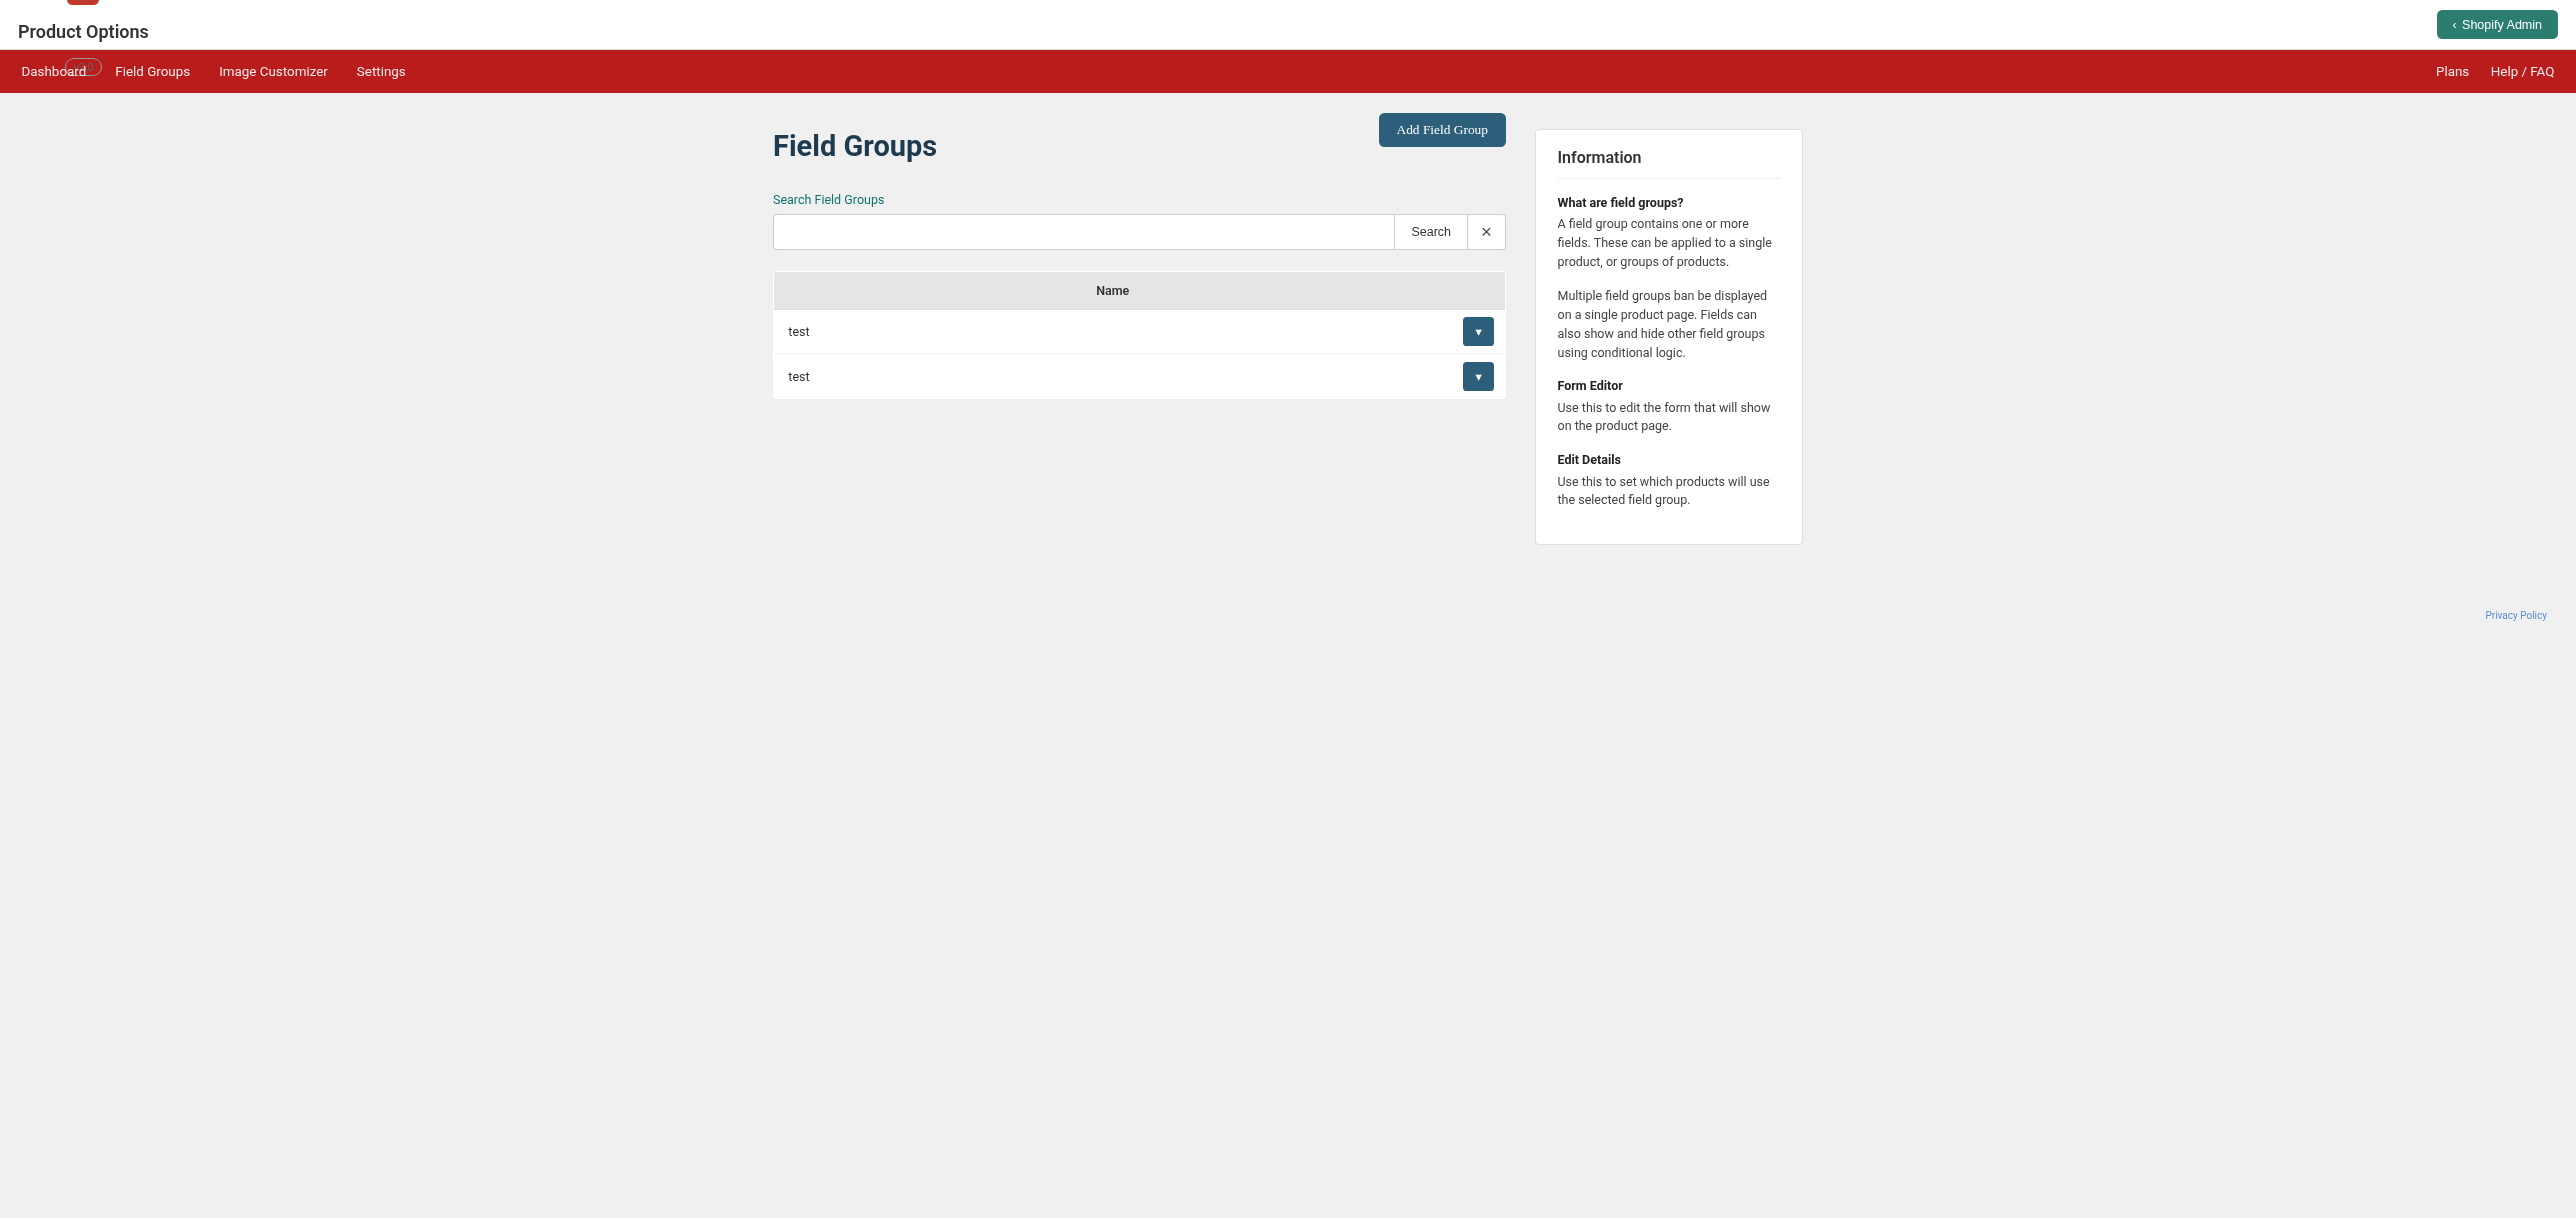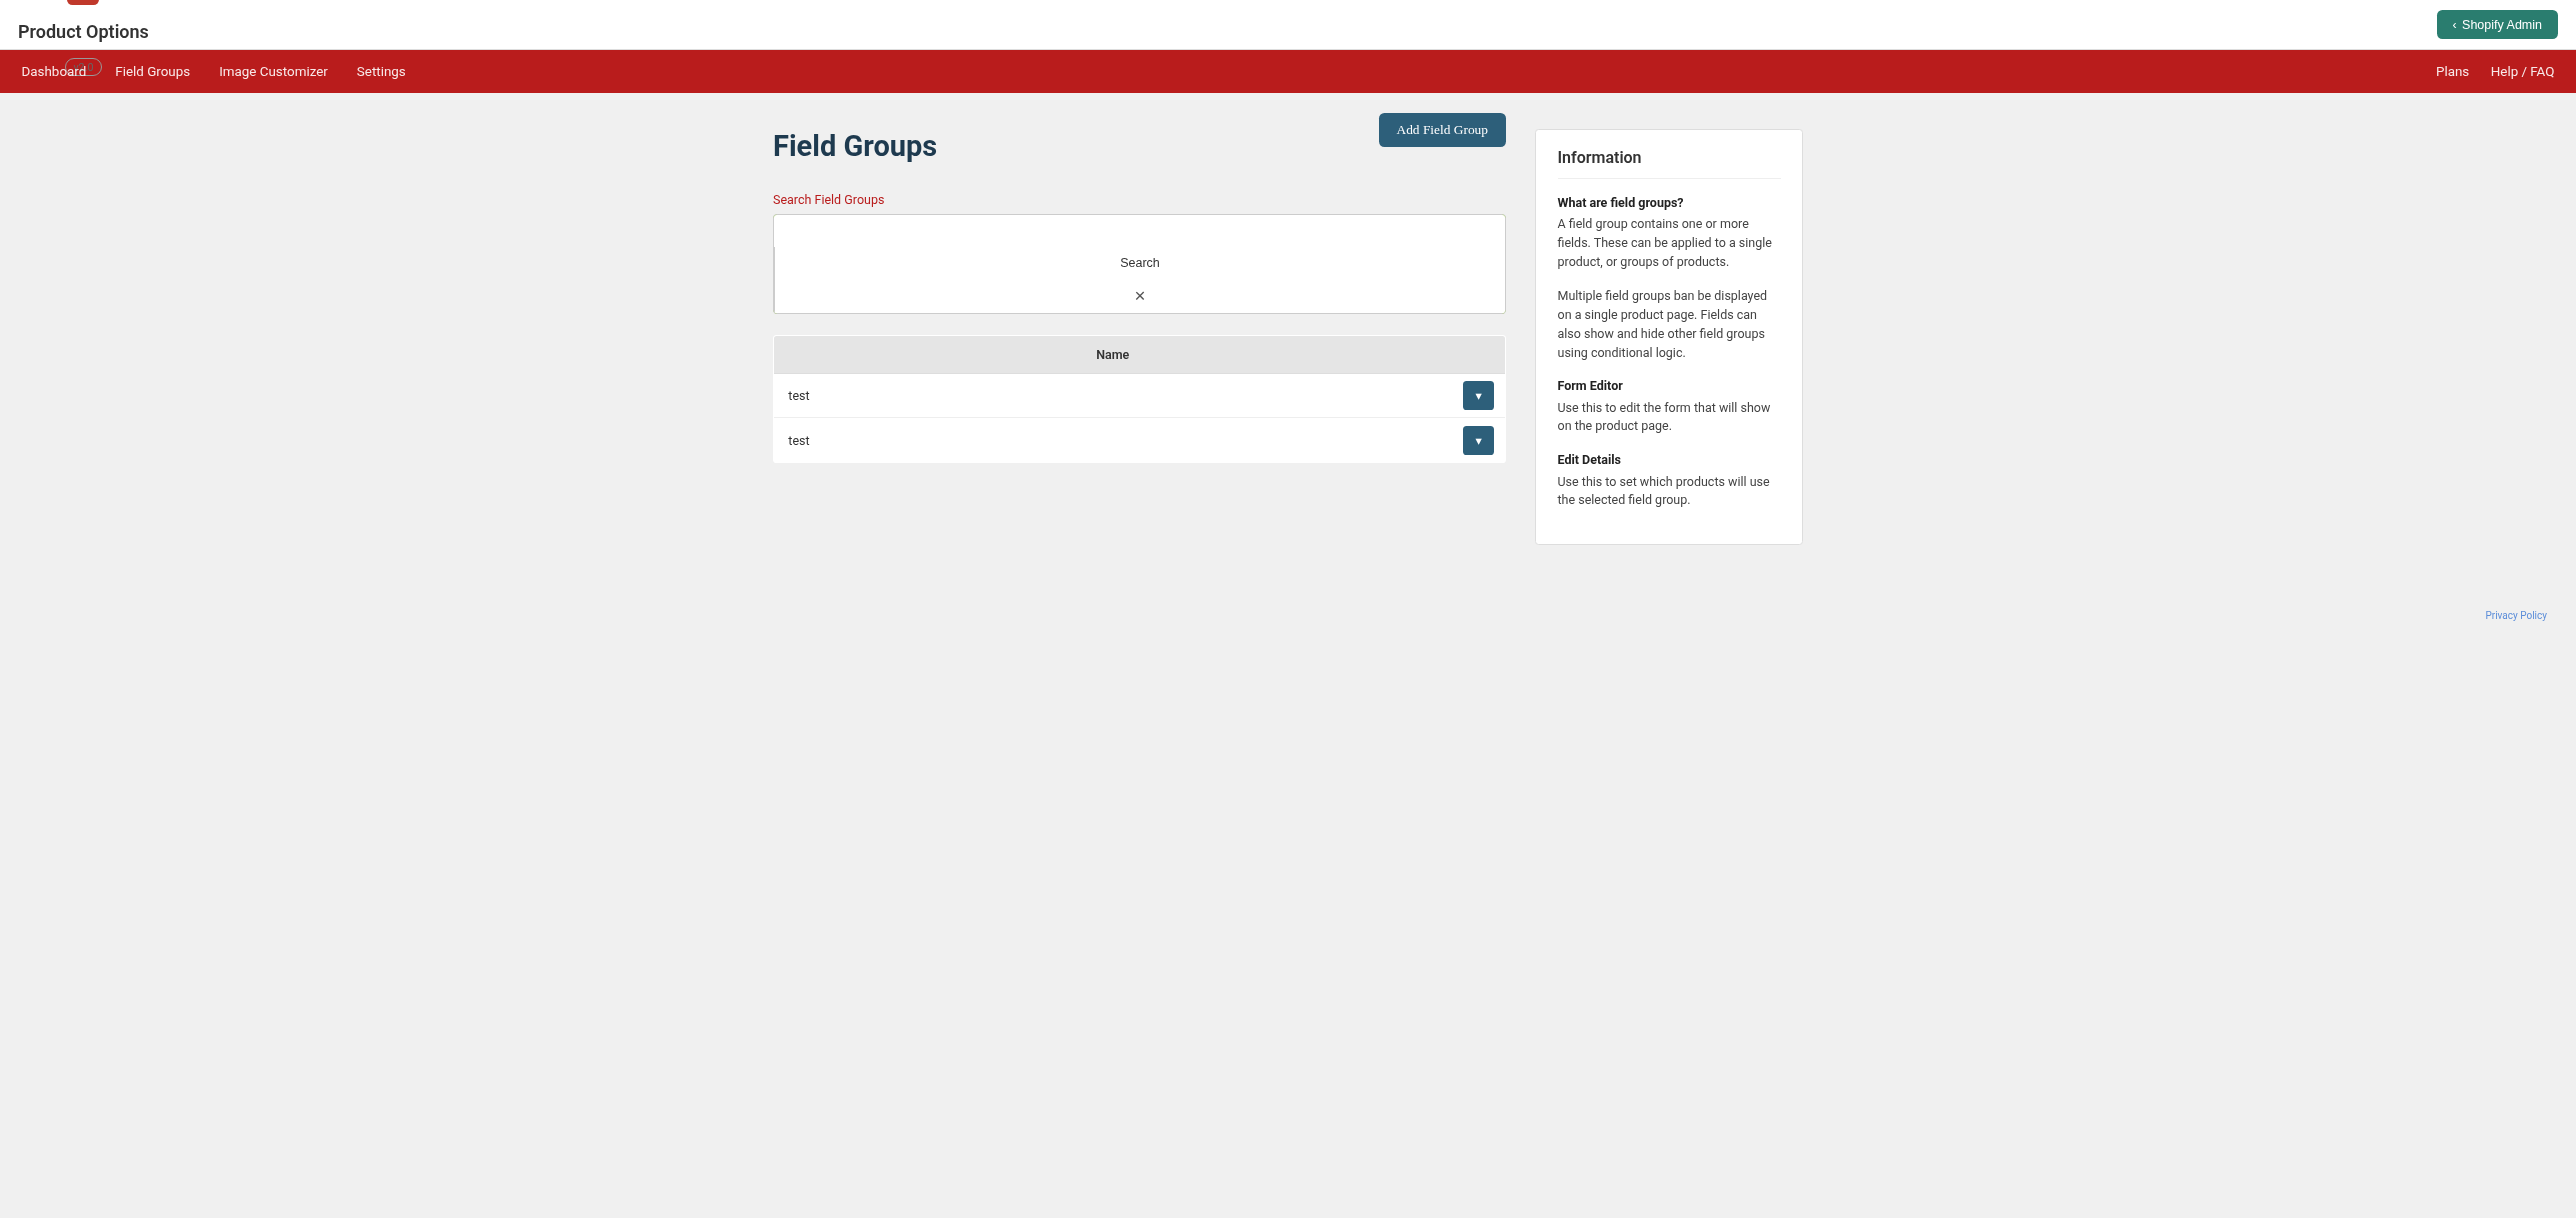--- a/index.html
+++ b/index.html
@@ -51,24 +51,24 @@
     }
 
     
     #left-panel { flex: 1; }
     #page-title { font-size: 29px; font-weight: 700; color: #1e3a4f; margin-bottom: 14.3px; }
     #add-field-group-btn {
       float: right; margin-top: -47px;
       background: #2d5f7a; color: #fff; border: none; border-radius: 5.4px;
       padding: 9px 18px; font-size: 13.4px; cursor: pointer; font-family: Liberation Serif, serif;
     }
-    #search-label { font-size: 12.5px; color: #b91c1c; margin-bottom: 7.2px; display: block; }
+    #search-label { font-size: 12.5px; color: #0f766e; margin-bottom: 7.2px; display: block; }
     #search-row {
       display: flex; gap: 0; margin-bottom: 21.5px;
-      border: 0.9px solid #ccc; border-radius: 3.6px; overflow: hidden; background: #84cc16; flex-direction: column;
+      border: 0.9px solid #ccc; border-radius: 3.6px; overflow: hidden; background: #84cc16;
     }
     #search-input {
       flex: 1; border: none; padding: 9px 12.5px; font-size: 12.5px; outline: none;
     }
     #search-btn {
       background: #fff; border: none; border-left: 0.9px solid #ccc;
       padding: 9px 16px; font-size: 12.5px; cursor: pointer; color: #333;
     }
     #clear-btn {
       background: #fff; border: none; border-left: 0.9px solid #ccc;

